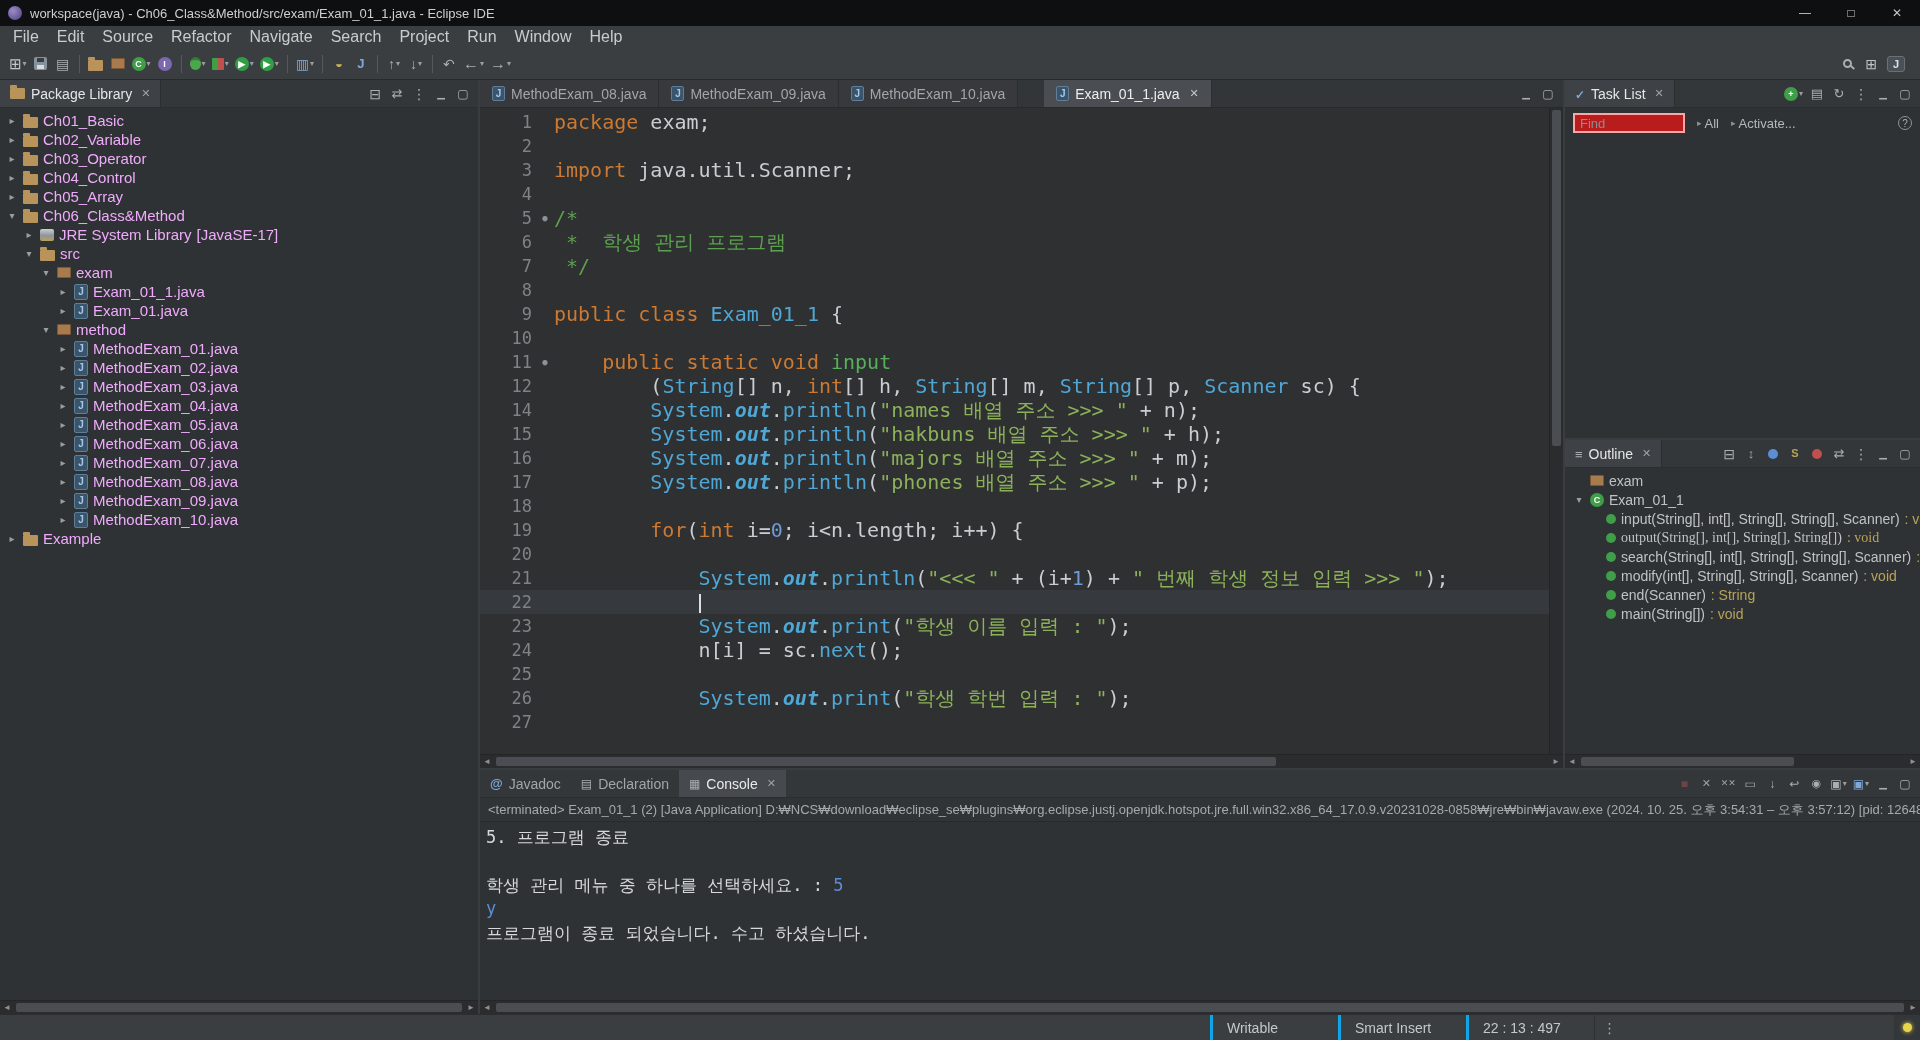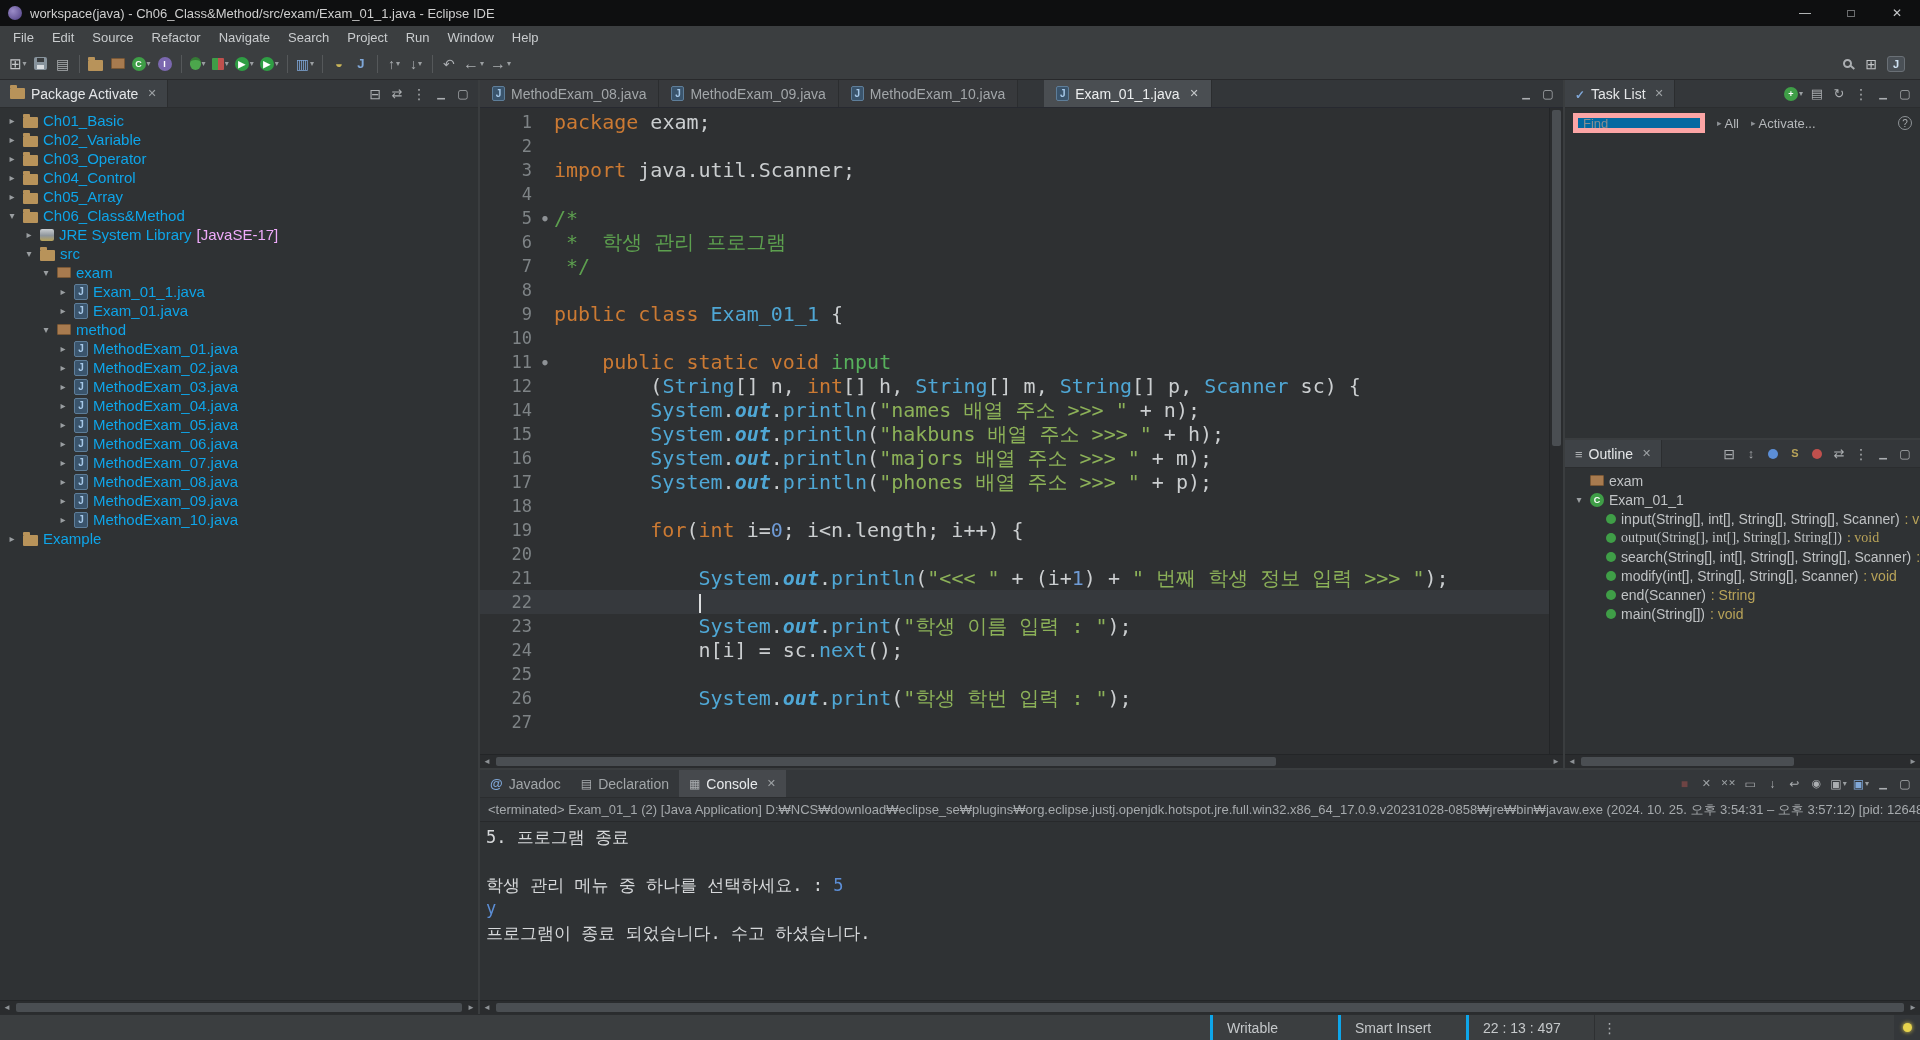--- a/index.html
+++ b/index.html
@@ -10,21 +10,21 @@
   
   .titlebar{height:26px;background:#0E0F10;display:flex;align-items:center;gap:8px;
     padding-left:8px;color:#CFCFCF;font-size:13px;flex:none}
   .app-icon{width:14px;height:14px;border-radius:50%;
     background:radial-gradient(circle at 35% 35%,#9B8CC8,#4E3E82);flex:none}
   .win-controls{margin-left:auto;display:flex;height:100%}
   .win-btn{width:46px;display:flex;align-items:center;justify-content:center;font-size:12px;color:#C5C8CA}
 
   
   .menubar{height:22px;background:#3B3E40;display:flex;align-items:center;padding-left:4px;
-    font-size:13px;color:#C9CCCE;flex:none}
+    font-size:16px;color:#C9CCCE;flex:none}
   .menu-item{padding:0 9px}
   .toolbar{height:32px;background:#3B3E40;border-bottom:1px solid #28292B;display:flex;
     align-items:center;padding:0 6px;flex:none}
   .tb-left{display:flex;align-items:center}
   .tb-right{margin-left:auto;display:flex;align-items:center;gap:2px;padding-right:6px}
   .tb-sep{width:1px;height:18px;background:#55585A;margin:0 5px;display:inline-block}
   .hbtn{height:24px;min-width:22px;padding:0 3px;display:inline-flex;align-items:center;
     justify-content:center;gap:1px;border-radius:3px}
   .dd{font-size:8px;color:#9A9EA1}
   .glyph{display:inline-block;line-height:1;color:#ABAEB1;font-size:13px}
@@ -66,21 +66,21 @@
     border-bottom:1px solid #2B2D2F;font-size:14px;flex:none}
   .view-tab{display:flex;align-items:center;gap:6px;padding:0 10px;background:#3E4246;
     color:#E4E6E8;border-right:1px solid #2B2D2F}
   .tab-close{color:#9EA2A5;font-size:11px;margin-left:3px}
   .ph-icons{margin-left:auto;display:flex;align-items:center;padding-right:4px}
 
   .left-panel{width:478px;flex:none;display:flex;flex-direction:column;background:#2F3234}
   .tree{flex:1;overflow:hidden;padding-top:3px;font-size:15px}
   .trow{height:19px;display:flex;align-items:center;gap:5px;white-space:nowrap}
   .arr{width:12px;color:#9A9EA1;font-size:10px;text-align:center;flex:none}
-  .tlabel{color:#0ea5e9}
+  .tlabel{color:#f0abfc}
   .tsuffix{color:#f0abfc}
 
   .center-right{flex:1;display:flex;flex-direction:column;gap:2px;min-width:0}
   .top-row{height:688px;display:flex;gap:2px;min-height:0;flex:none}
   .editor-col{flex:1;display:flex;flex-direction:column;min-width:0;background:#2E3032}
   .editor-tabs{height:28px;background:#333639;display:flex;align-items:stretch;
     border-bottom:1px solid #272930;flex:none}
   .etabs{display:flex;align-items:stretch}
   .etab{display:flex;align-items:center;gap:6px;padding:0 12px;font-size:14px;color:#A2A6A9;
     background:#37393C;border-right:1px solid #2B2D2F;white-space:nowrap}
@@ -105,21 +105,21 @@
   .vthumb{position:absolute;left:2px;right:2px;top:2px;height:52%;background:#4A4E52;border-radius:2px}
   .hscroll{height:14px;background:#2A2C2E;border-top:1px solid #232527;position:relative;
     display:flex;align-items:center;flex:none}
   .hs-arrow{width:14px;text-align:center;font-size:8px;color:#8E9296;flex:none}
   .hthumb{position:absolute;top:2px;bottom:2px;background:#4A4E52;border-radius:2px}
 
   .right-col{width:355px;flex:none;display:flex;flex-direction:column;gap:2px}
   .task-list{height:358px;flex:none;background:#2F3234;display:flex;flex-direction:column}
   .tl-findrow{height:30px;display:flex;align-items:center;gap:12px;padding:0 8px;
     font-size:13px;color:#B5B8BB;flex:none}
-  .find-input{width:132px;height:20px;background:#0369a1;border:5px solid #fca5a5;color:#C5C8CA;
+  .find-input{width:112px;height:20px;background:#b91c1c;border:2px solid #fca5a5;color:#C5C8CA;
     font-size:13px;padding:0 5px;font-family:"Liberation Sans",sans-serif}
   .find-input::placeholder{color:#8A8E91}
   .tl-link{display:flex;align-items:center;gap:3px}
   .tl-arr{font-size:9px;color:#8E9296}
   .tl-help{margin-left:auto;display:flex;align-items:center}
   .tl-body{flex:1}
   .outline{flex:1;background:#2F3234;display:flex;flex-direction:column;min-height:0}
   .outline-list{flex:1;overflow:hidden;padding-top:3px;font-size:14px}
   .orow{height:19px;display:flex;align-items:center;gap:5px;white-space:nowrap}
   .olabel{color:#C0C3C5}
@@ -267,21 +267,21 @@
         </span>
       </div>
   </div>
 
   <div class="main">
 
     <section class="left-panel">
       <div class="panel-header">
         <div class="view-tab">
           <span><span class="i-folder"></span></span>
-          <span>Package Activate</span>
+          <span>Package Library</span>
           <span class="tab-close">✕</span>
         </div>
         <div class="ph-icons">
             <span class="hbtn">
               <span class="glyph" style="color: rgb(171, 174, 177); font-size: 14px;">⊟</span>
             </span>
             <span class="hbtn">
               <span class="glyph" style="color: rgb(171, 174, 177); font-size: 13px;">⇄</span>
             </span>
             <span class="hbtn">

